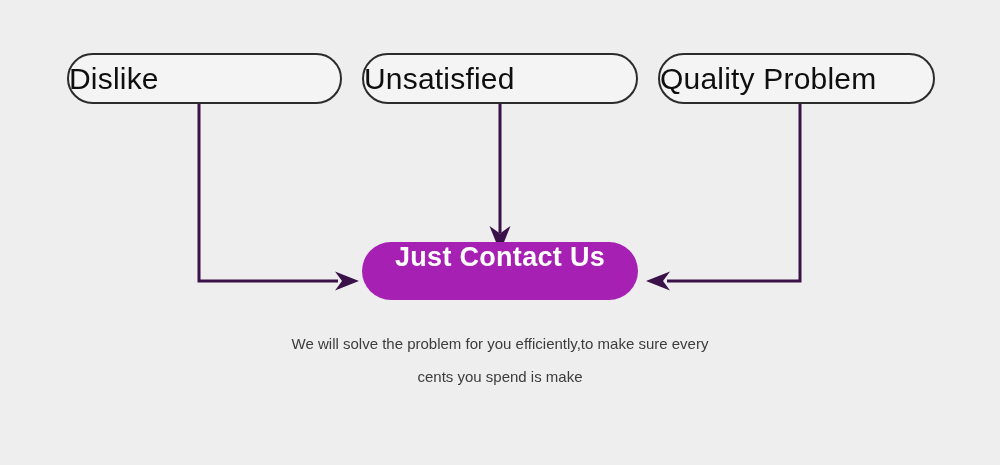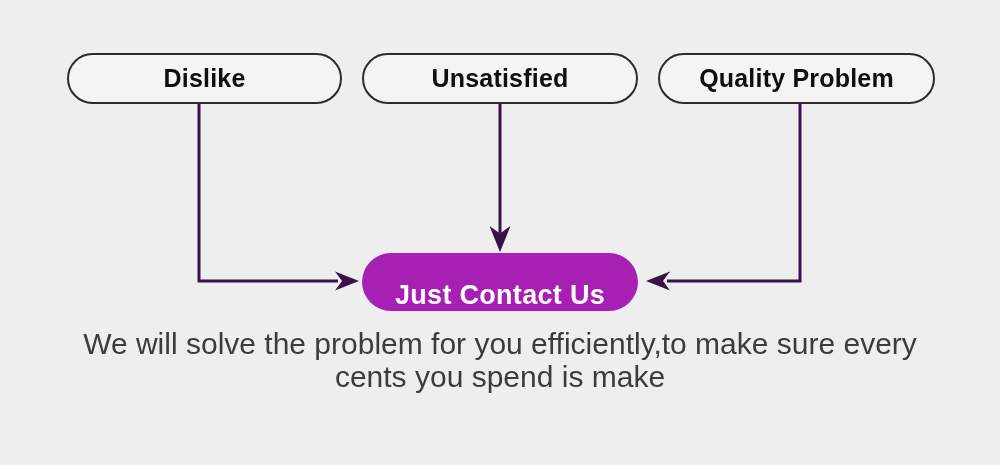--- a/index.html
+++ b/index.html
@@ -20,62 +20,62 @@
     top: 0;
     width: 1000px;
     height: 465px;
     pointer-events: none;
   }
   .pill {
     position: absolute;
     box-sizing: border-box;
     display: flex;
     align-items: center;
-    justify-content: center;
+    justify-content: flex-start;
     background: #f4f4f4;
     border: 2px solid #2b2b2b;
     border-radius: 26px;
-    font-size: 25px;
-    font-weight: 700;
+    font-size: 30px;
+    font-weight: 400;
     color: #0f0f0f;
     letter-spacing: 0.2px;
     white-space: nowrap;
   }
   .pill-dislike    { left: 67px;  top: 53px; width: 275px; height: 51px; }
   .pill-unsatisfied{ left: 362px; top: 53px; width: 276px; height: 51px; }
   .pill-quality    { left: 658px; top: 53px; width: 277px; height: 51px; }
   .cta {
     position: absolute;
     left: 362px;
-    top: 253px;
+    top: 242px;
     width: 276px;
     height: 58px;
     box-sizing: border-box;
     display: flex;
-    align-items: flex-end;
+    align-items: flex-start;
     justify-content: center;
     background: #a620b4;
     border: none;
     border-radius: 29px;
     font-family: "Liberation Sans", sans-serif;
     font-size: 27px;
     font-weight: 700;
     color: #ffffff;
     letter-spacing: 0.3px;
     white-space: nowrap;
     cursor: pointer;
     padding: 0;
   }
   .caption {
     position: absolute;
     left: 0;
     top: 327px;
     width: 1000px;
     text-align: center;
-    font-size: 30px;
+    font-size: 15px;
     line-height: 33px;
     font-weight: 400;
     color: #3c3c3c;
   }
 </style>
 </head>
 <body>
 
 <div class="stage">
 

